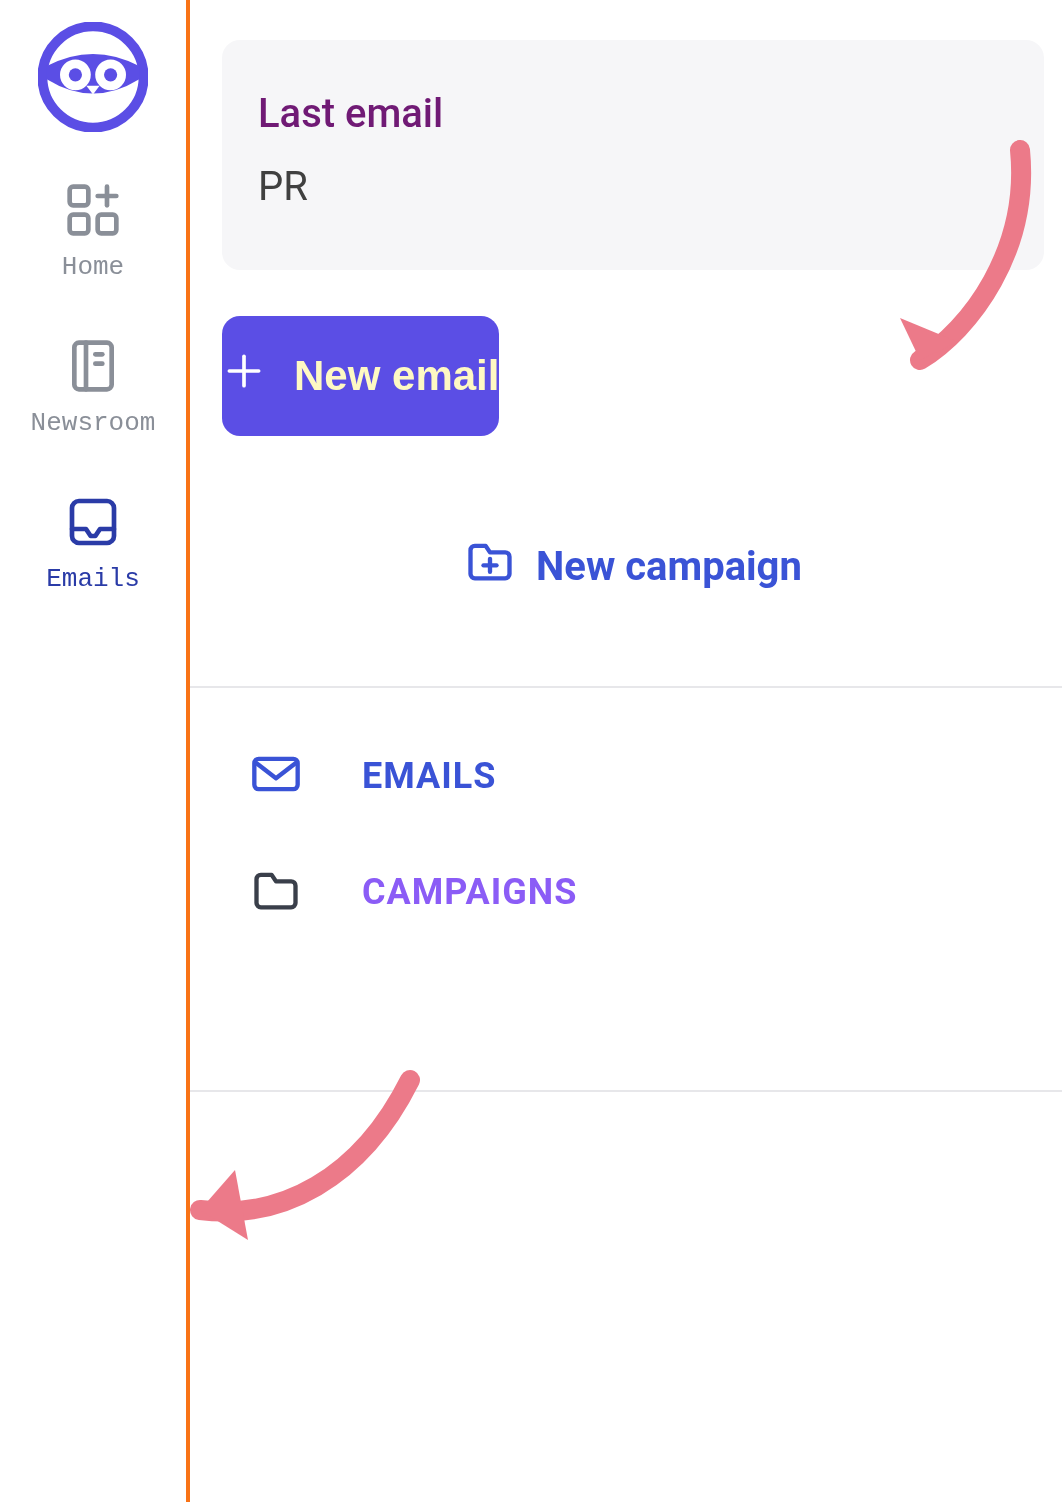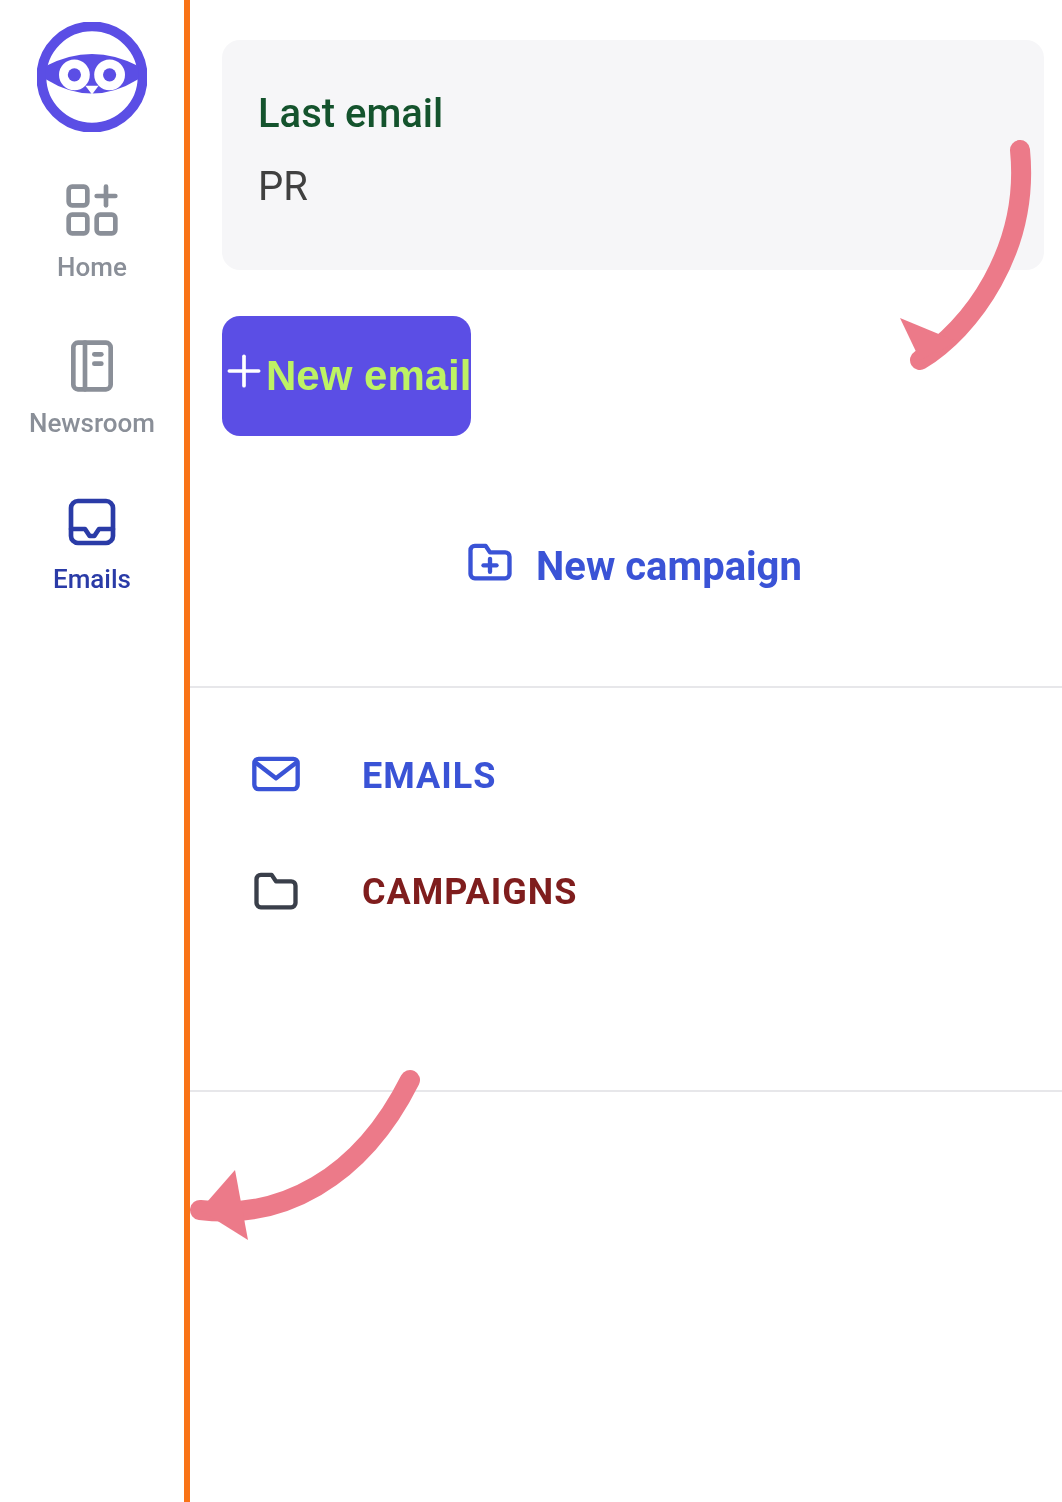--- a/index.html
+++ b/index.html
@@ -1,24 +1,25 @@
 <!DOCTYPE html>
 <html><head>
 <meta charset="utf-8">
 <style>
   * { box-sizing: border-box; margin: 0; padding: 0; }
   html, body { width: 1062px; height: 1502px; font-family: -apple-system, BlinkMacSystemFont, "Segoe UI", Roboto, sans-serif; background: #fff; }
   .app { display: flex; width: 100%; height: 100%; }
   .sidebar {
     width: 190px;
-    border-right: 6px solid #f97316;
+    border-right: 4px solid #f97316;
     display: flex;
     flex-direction: column;
     align-items: center;
     padding-top: 22px;
+    font-family: Liberation Mono, monospace;
   }
   .logo { width: 110px; height: 110px; margin-bottom: 50px; }
   .nav-item {
     display: flex;
     flex-direction: column;
     align-items: center;
     margin-bottom: 56px;
     cursor: pointer;
     color: #8a8f98;
   }
@@ -27,32 +28,33 @@
   .nav-label { font-size: 26px; margin-top: 14px; font-weight: 500; }
   .nav-item.active .nav-label { color:#2a3ba7; }
 
   .main { flex: 1; position: relative; padding: 40px 0 0 0; }
   .card {
     margin: 0 18px 0 32px;
     background: #f6f6f8;
     border-radius: 18px;
     padding: 50px 36px 60px 36px;
   }
-  .card-title { font-size: 40px; color: #14532d; font-weight: 500; margin-bottom: 26px; }
+  .card-title { font-size: 40px; color: #701a75; font-weight: 500; margin-bottom: 26px; }
   .card-sub { font-size: 40px; color: #404040; }
 
   .btn-primary {
     margin: 46px 18px 0 32px;
     background: #5b4ee5;
-    color: #bef264;
+    color: #fef9c3;
     border-radius: 18px;
     height: 120px;
     display: flex;
     align-items: center;
     justify-content: center;
+    gap: 28px;
     font-size: 42px;
     font-weight: 600;
     cursor: pointer;
     border: none;
   }
   .btn-secondary {
     margin: 80px 18px 0 32px;
     height: 100px;
     display: flex;
     align-items: center;
@@ -67,21 +69,21 @@
   .list { padding: 60px 0 40px 60px; }
   .list-item {
     display: flex;
     align-items: center;
     gap: 60px;
     margin-bottom: 60px;
     cursor: pointer;
   }
   .list-item .li-label { font-size: 36px; font-weight: 700; letter-spacing: 1px; }
   .list-item.active { color: #3a53d6; }
-  .list-item.inactive { color: #7f1d1d; }
+  .list-item.inactive { color: #8b5cf6; }
 
   
   .arrow { position: absolute; pointer-events: none; }
   .arrow1 { top: 140px; left: 660px; width: 200px; height: 260px; }
   .arrow2 { top: 1060px; left: 140px; width: 300px; height: 200px; }
 </style>
 </head>
 <body>
 
 <div class="app">

